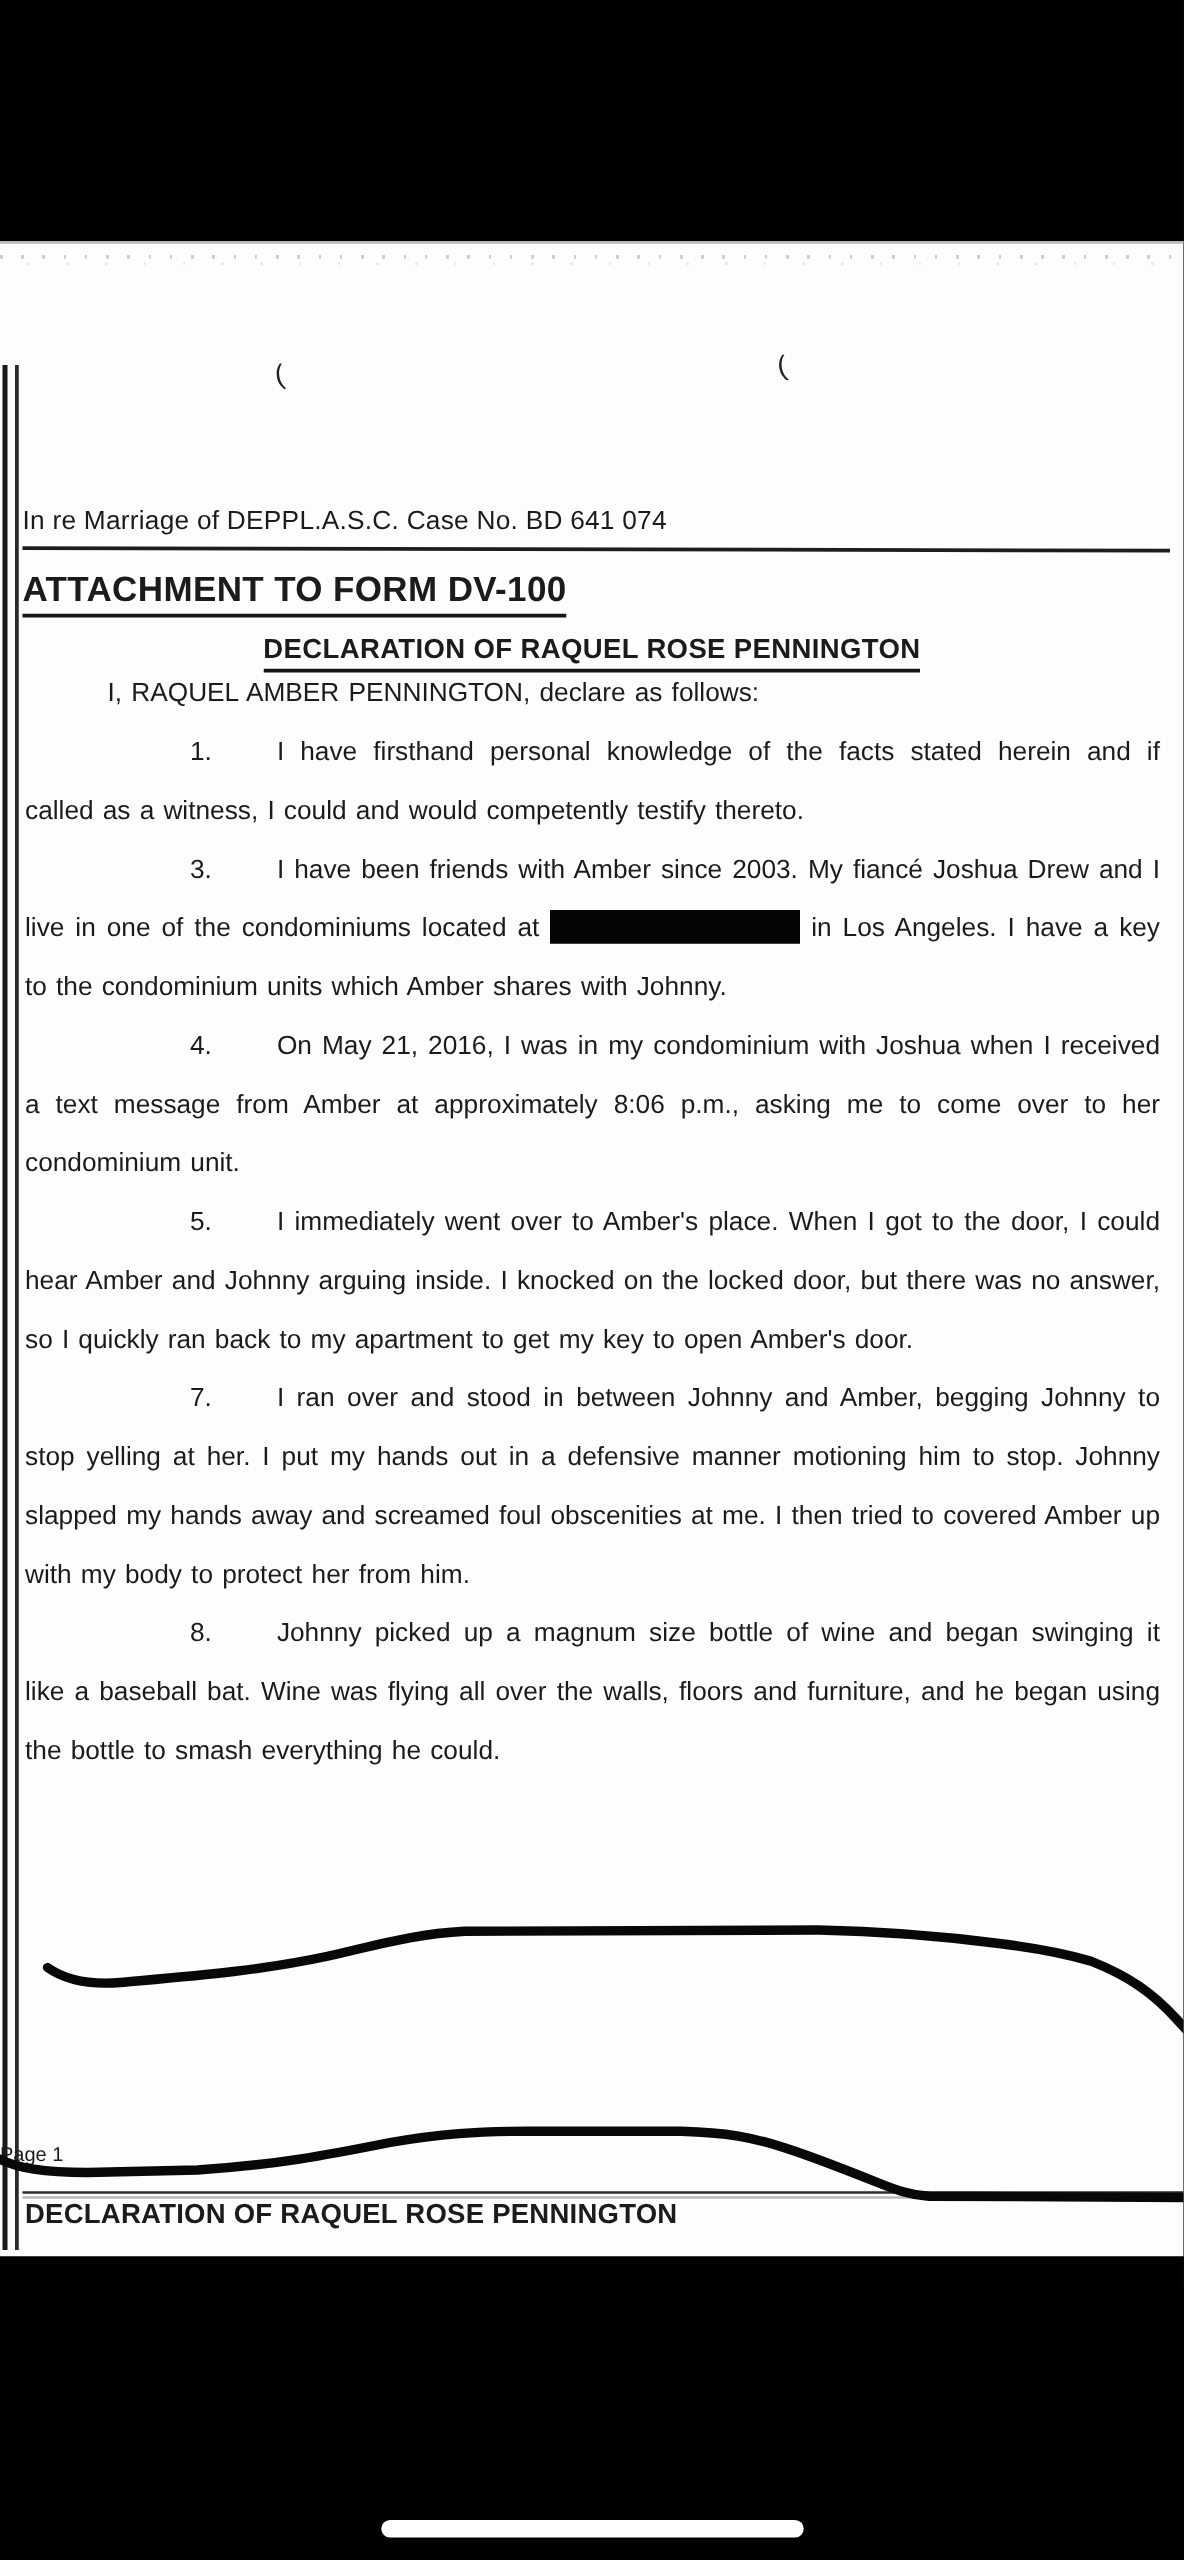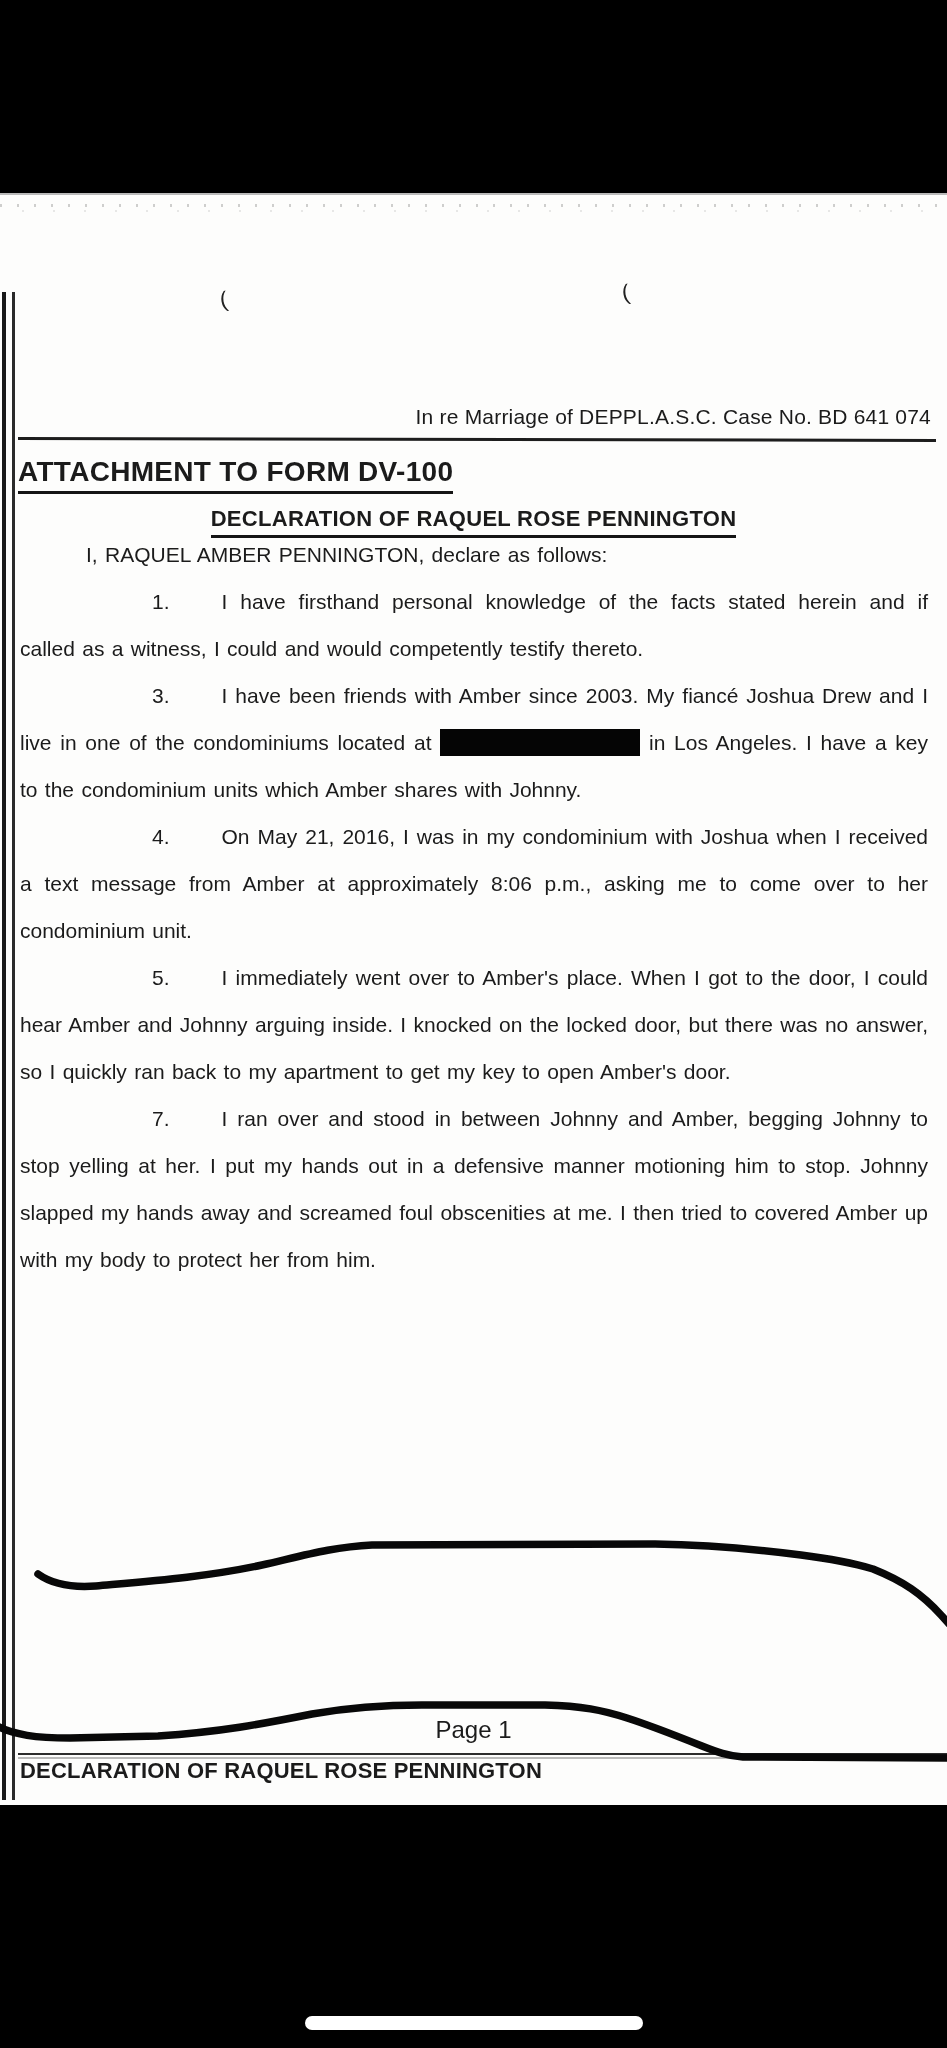--- a/index.html
+++ b/index.html
@@ -38,21 +38,21 @@
   .curl {
     position:absolute; color:#222;
     font-size:22px; transform:rotate(-10deg);
     user-select:none;
   }
   .curl-1 { left:220px; top:92px; }
   .curl-2 { left:622px; top:85px; }
   
   .caption-row {
     position:absolute; left:18px; right:16px; top:210px;
-    display:flex; justify-content:flex-end;
+    display:flex; justify-content:flex-start;
     font-size:21px; letter-spacing:.2px;
   }
   .caption-rule {
     position:absolute; left:18px; top:243px; width:918px; height:3px;
     background:#1d1d1d; transform:rotate(.12deg);
   }
   .attachment-title {
     position:absolute; left:18px; top:261px;
     font-size:28px; font-weight:bold; letter-spacing:.3px;
     border-bottom:3px solid #151515; padding-bottom:3px;
@@ -75,21 +75,21 @@
   .body-text p { margin:0; text-indent:66px; }
   .pnum { display:inline-block; }
   .ptab { display:inline-block; width:52px; }
   .redact {
     display:inline-block; width:200px; height:27px;
     background:#050505; vertical-align:-6px;
   }
   
   .page-num {
     position:absolute; left:0; top:1521px; width:947px;
-    text-align:center; font-size:24px;
+    font-size:16px;
   }
   .footer-rule {
     position:absolute; left:18px; top:1558px; width:929px; height:2px;
     background:#2c2c2c;
     box-shadow:0 4px 0 rgba(60,60,60,.35);
   }
   .footer-title {
     position:absolute; left:20px; top:1563px;
     font-size:22px; font-weight:bold; letter-spacing:.2px;
   }
@@ -138,20 +138,21 @@
 
       <p><span class="pnum">3.</span><span class="ptab"></span><span>I have been friends with Amber since 2003. My fiancé Joshua Drew and I live in one of the condominiums located at </span><span class="redact"></span><span> in Los Angeles. I have a key to the condominium units which Amber shares with Johnny.</span></p>
 
       <p><span class="pnum">4.</span><span class="ptab"></span><span>On May 21, 2016, I was in my condominium with Joshua when I received a text message from Amber at approximately 8:06 p.m., asking me to come over to her condominium unit.</span></p>
 
       <p><span class="pnum">5.</span><span class="ptab"></span><span>I immediately went over to Amber's place. When I got to the door, I could hear Amber and Johnny arguing inside. I knocked on the locked door, but there was no answer, so I quickly ran back to my apartment to get my key to open Amber's door.</span></p>
 
 
       <p><span class="pnum">7.</span><span class="ptab"></span><span>I ran over and stood in between Johnny and Amber, begging Johnny to stop yelling at her. I put my hands out in a defensive manner motioning him to stop. Johnny slapped my hands away and screamed foul obscenities at me. I then tried to covered Amber up with my body to protect her from him.</span></p>
 
+      <p><span class="pnum">8.</span><span class="ptab"></span><span>Johnny picked up a magnum size bottle of wine and began swinging it like a baseball bat. Wine was flying all over the walls, floors and furniture, and he began using the bottle to smash everything he could.</span></p>
     </div>
 
     <div class="page-num">Page 1</div>
     <div class="footer-rule"></div>
     <div class="footer-title">DECLARATION OF RAQUEL ROSE PENNINGTON</div>
 
     <svg class="marker-overlay" viewBox="0 0 947 1612" width="947" height="1612" xmlns="http://www.w3.org/2000/svg">
       <path d="M 38 1379
                C 52 1389, 70 1393, 96 1391
                C 152 1386, 206 1382, 262 1370

